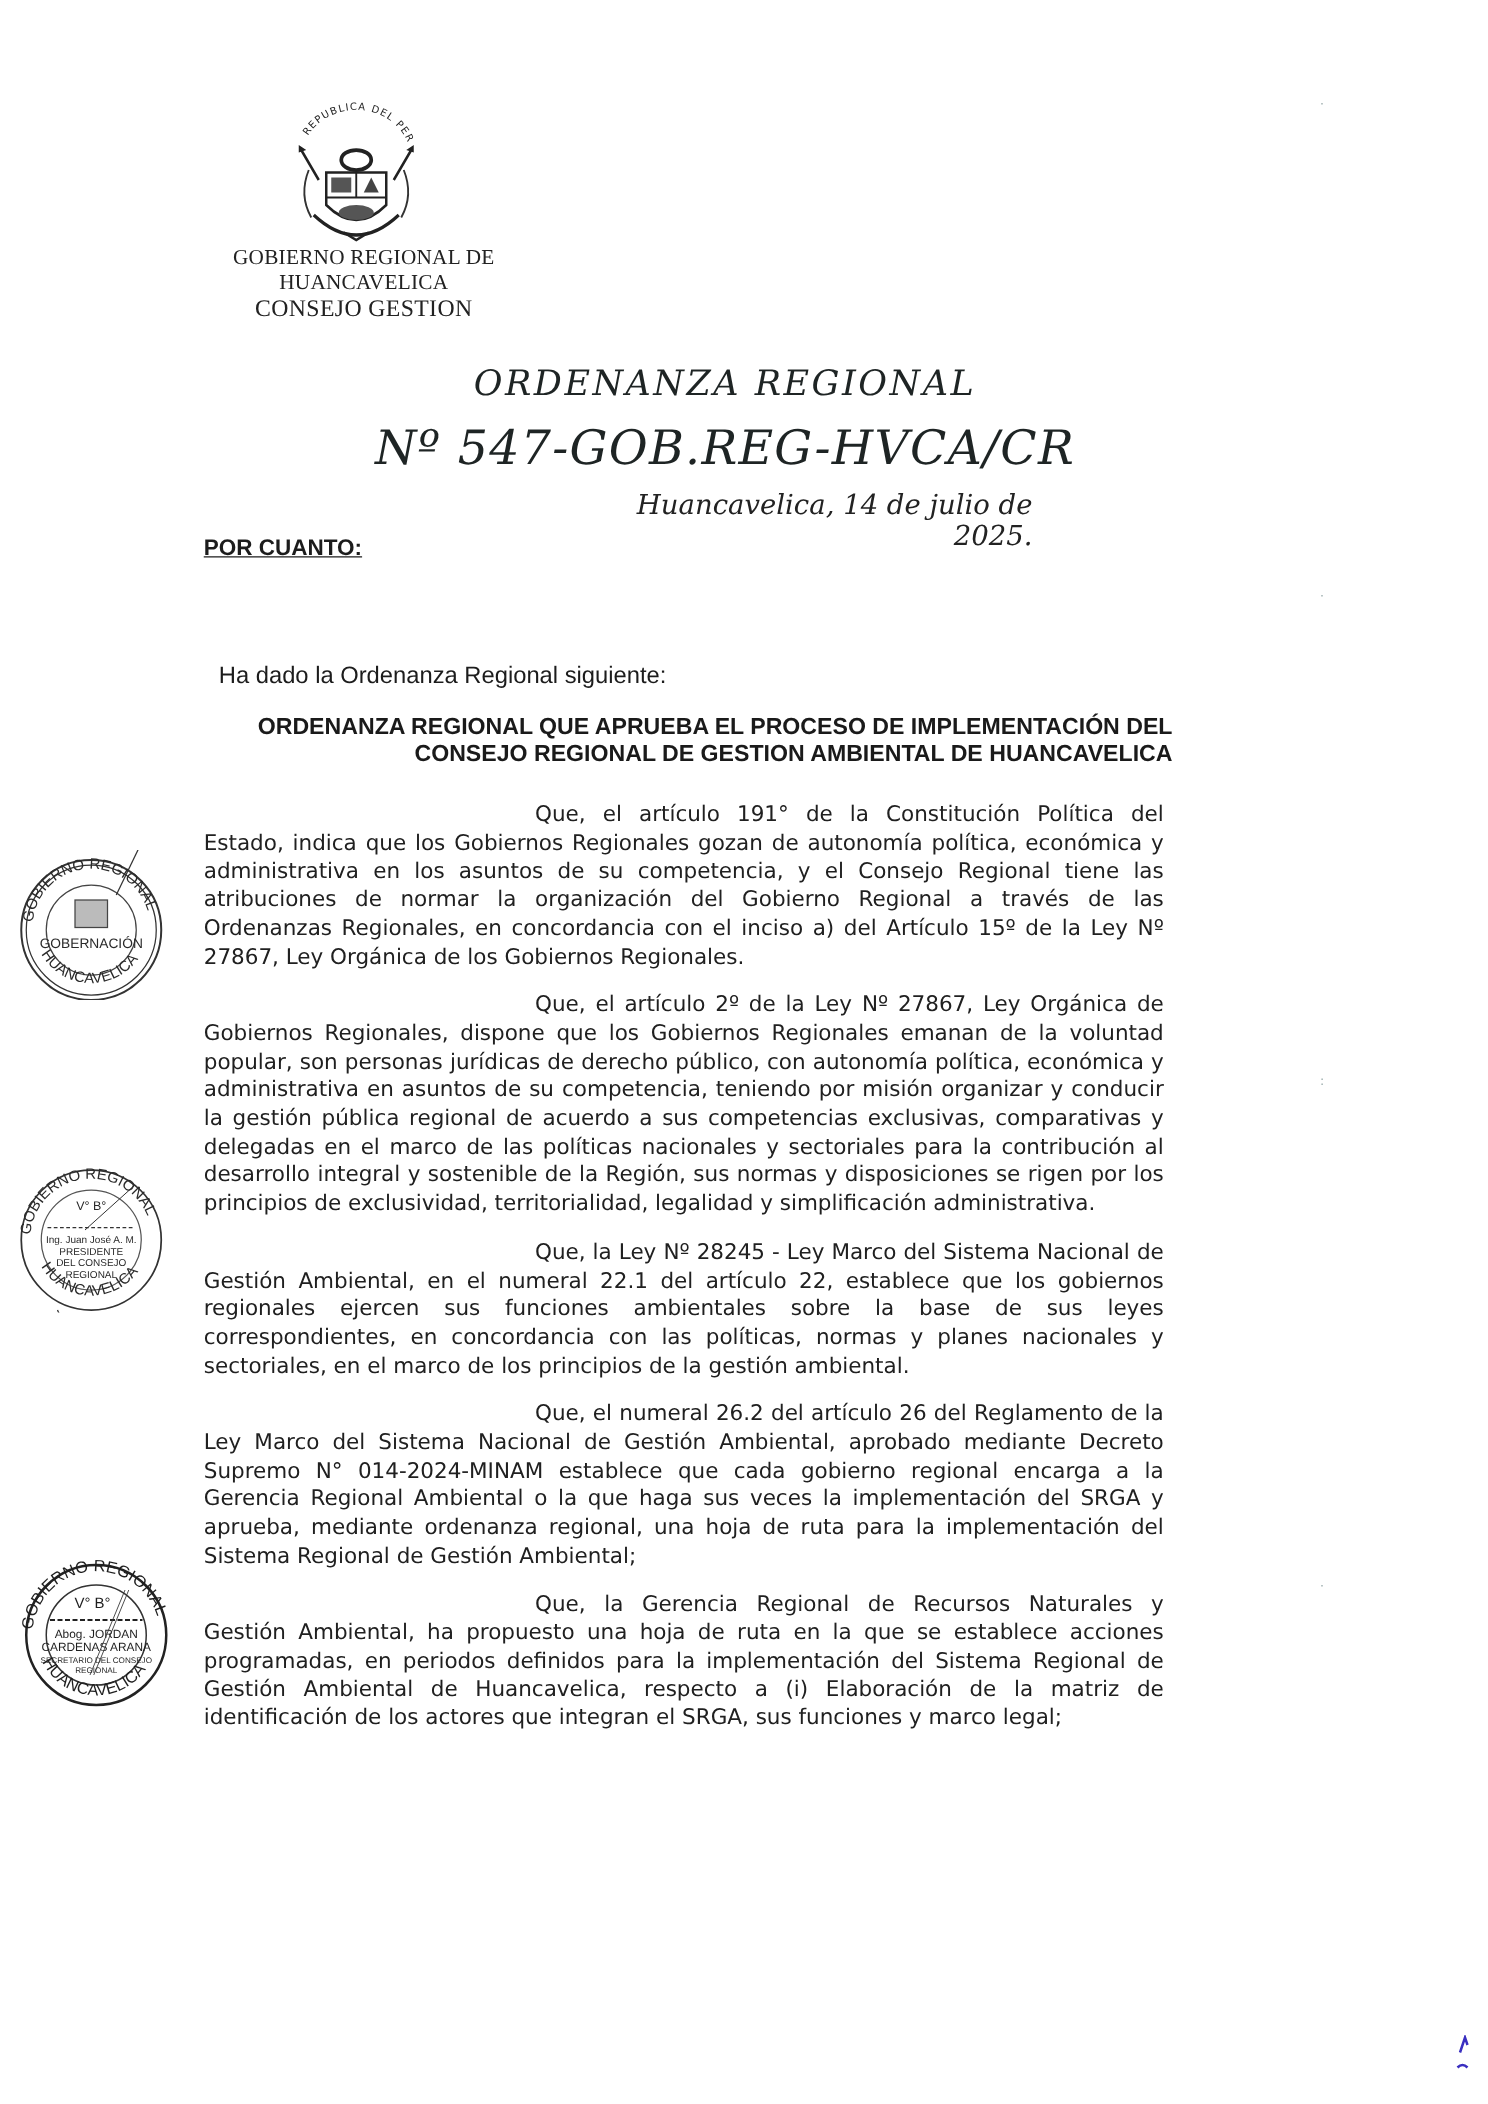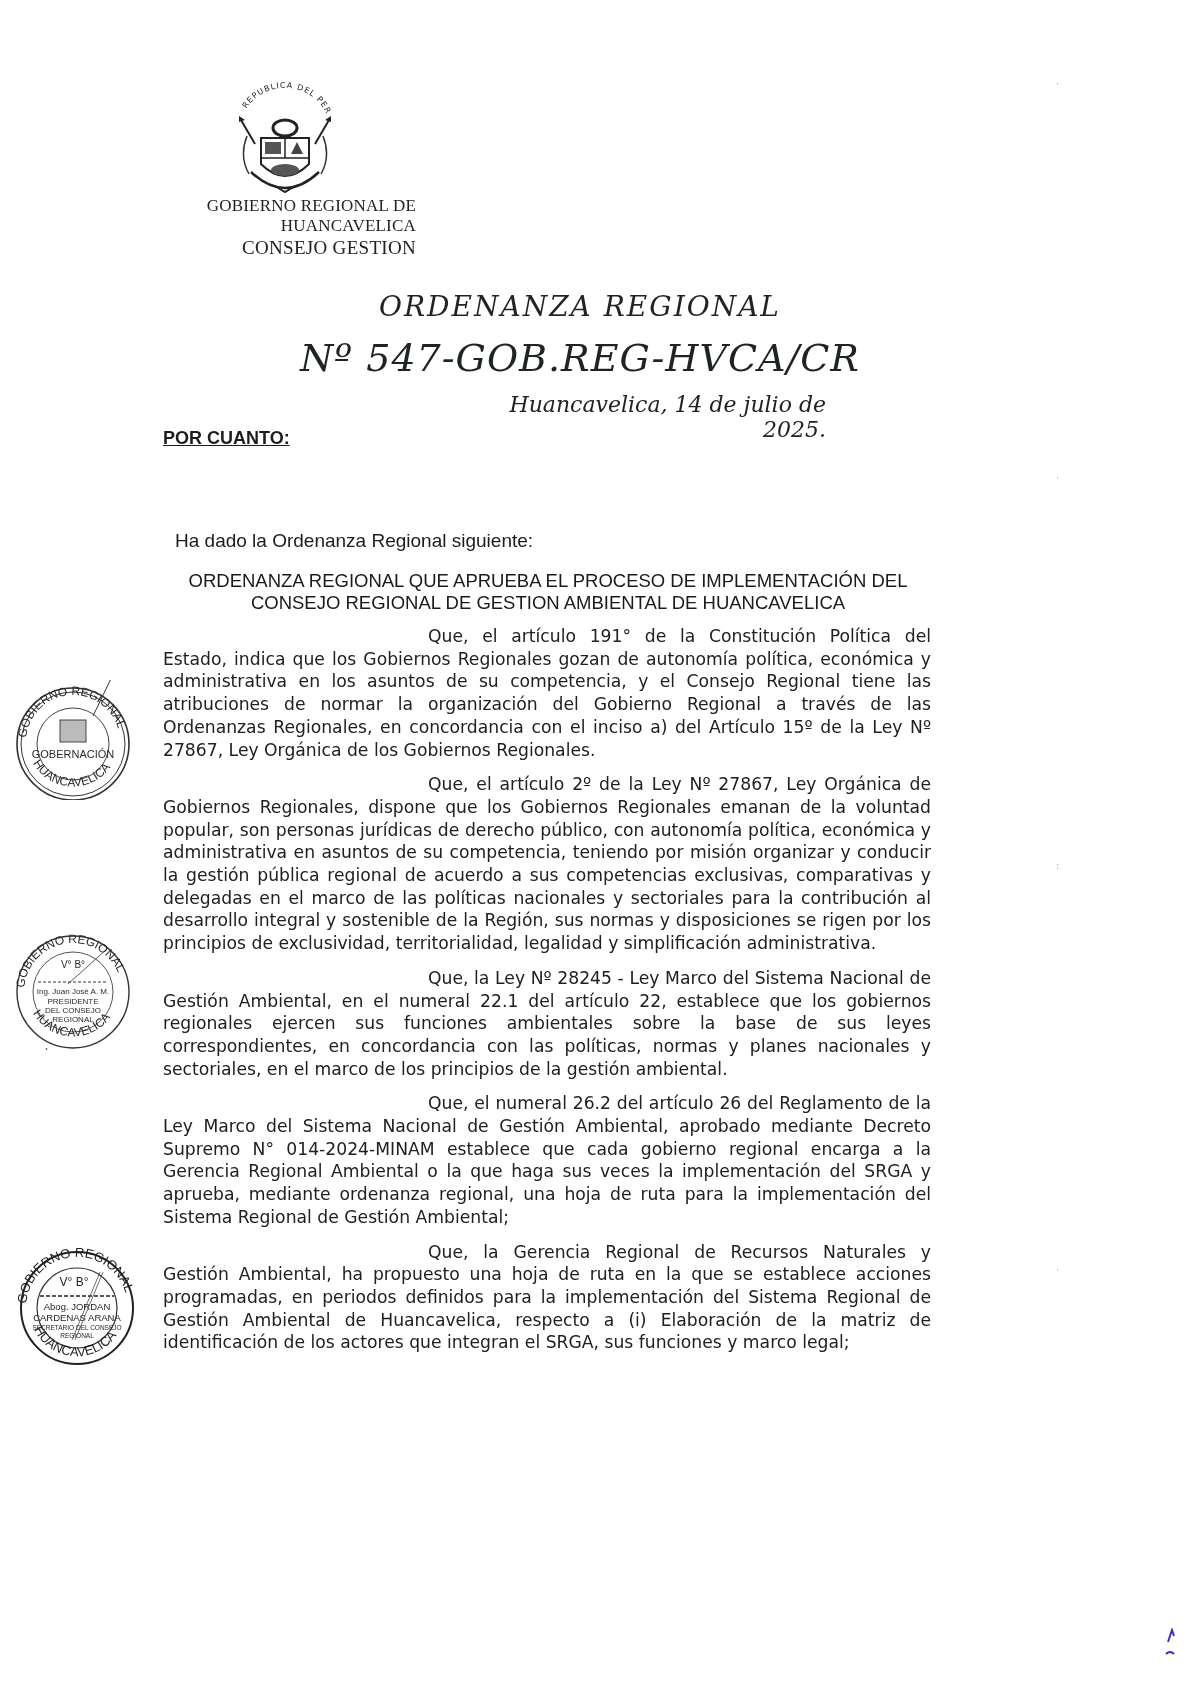--- a/index.html
+++ b/index.html
@@ -1,40 +1,40 @@
 <!DOCTYPE html>
 <html><head>
 <meta charset="utf-8">
 <style>
   html, body { margin: 0; padding: 0; background: #ffffff; }
   body { width: 1190px; height: 1683px; position: relative; overflow: hidden; color: #1c1c1c; }
   .page { position: absolute; left: 0; top: 0; width: 1190px; height: 1683px; background: #fff; }
 
   .crest { position: absolute; left: 225px; top: 76px; width: 120px; height: 124px; }
-  .inst { position: absolute; left: 166px; top: 196px; width: 250px; text-align: right;
+  .inst { position: absolute; left: 166px; top: 196px; width: 250px; text-align: center;
           font-family: "Liberation Serif", "DejaVu Serif", serif; color: #222; }
   .inst .l1, .inst .l2 { font-size: 17px; line-height: 20px; letter-spacing: 0.2px; }
   .inst .l3 { font-size: 19px; line-height: 24px; letter-spacing: 0.3px; }
 
   .title { position: absolute; left: 290px; top: 282px; width: 580px; text-align: center;
            font-family: "DejaVu Serif", "Liberation Serif", serif; font-style: italic; color: #1e2424; }
   .title .t1 { font-size: 28px; line-height: 50px; letter-spacing: 2px; }
   .title .t2 { font-size: 38px; line-height: 52px; letter-spacing: 1px; }
 
   .date { position: absolute; left: 470px; top: 392px; width: 356px; text-align: right;
           font-family: "DejaVu Serif", "Liberation Serif", serif; font-style: italic; font-size: 22px; color: #222; }
   .por { position: absolute; left: 163px; top: 428px; font-weight: bold; font-family: "Liberation Sans", sans-serif; font-size: 18px; text-decoration: underline; }
   .consejo { position: absolute; left: 163px; top: 488px; font-family: "Liberation Sans", sans-serif; font-size: 19px; }
   .hadado { position: absolute; left: 175px; top: 530px; font-family: "Liberation Sans", sans-serif; font-size: 19px; }
 
-  .heading { position: absolute; left: 158px; top: 570px; width: 780px; text-align: center;
-             font-family: "Liberation Sans", sans-serif; font-weight: normal; font-size: 18.5px; line-height: 22px; color: #1a1a1a; }
+  .heading { position: absolute; left: 158px; top: 570px; width: 780px; text-align: right;
+             font-family: "Liberation Sans", sans-serif; font-weight: bold; font-size: 18.5px; line-height: 22px; color: #1a1a1a; }
 
   .paras { position: absolute; left: 163px; top: 625px; width: 768px; }
-  .para { text-align: justify; text-align-last: left; line-height: 22.7px; margin: 0 0 12px 0;
+  .para { text-align: justify; text-align-last: left; line-height: 22.7px; margin: 16px 0 12px 0;
           font-family: "DejaVu Sans", "Liberation Sans", sans-serif; font-size: 17.2px; color: #202020; word-spacing: 0px; }
   .para .indent { display: inline-block; width: 265px; }
 
   .stamp { position: absolute; }
   .stamp svg { display: block; }
 
   .edge-mark { position: absolute; color: #9aa; font-size: 10px; font-family: "DejaVu Sans", sans-serif; }
   .corner-mark { position: absolute; left: 1162px; top: 1628px; width: 20px; height: 30px; }
 </style>
 </head>

